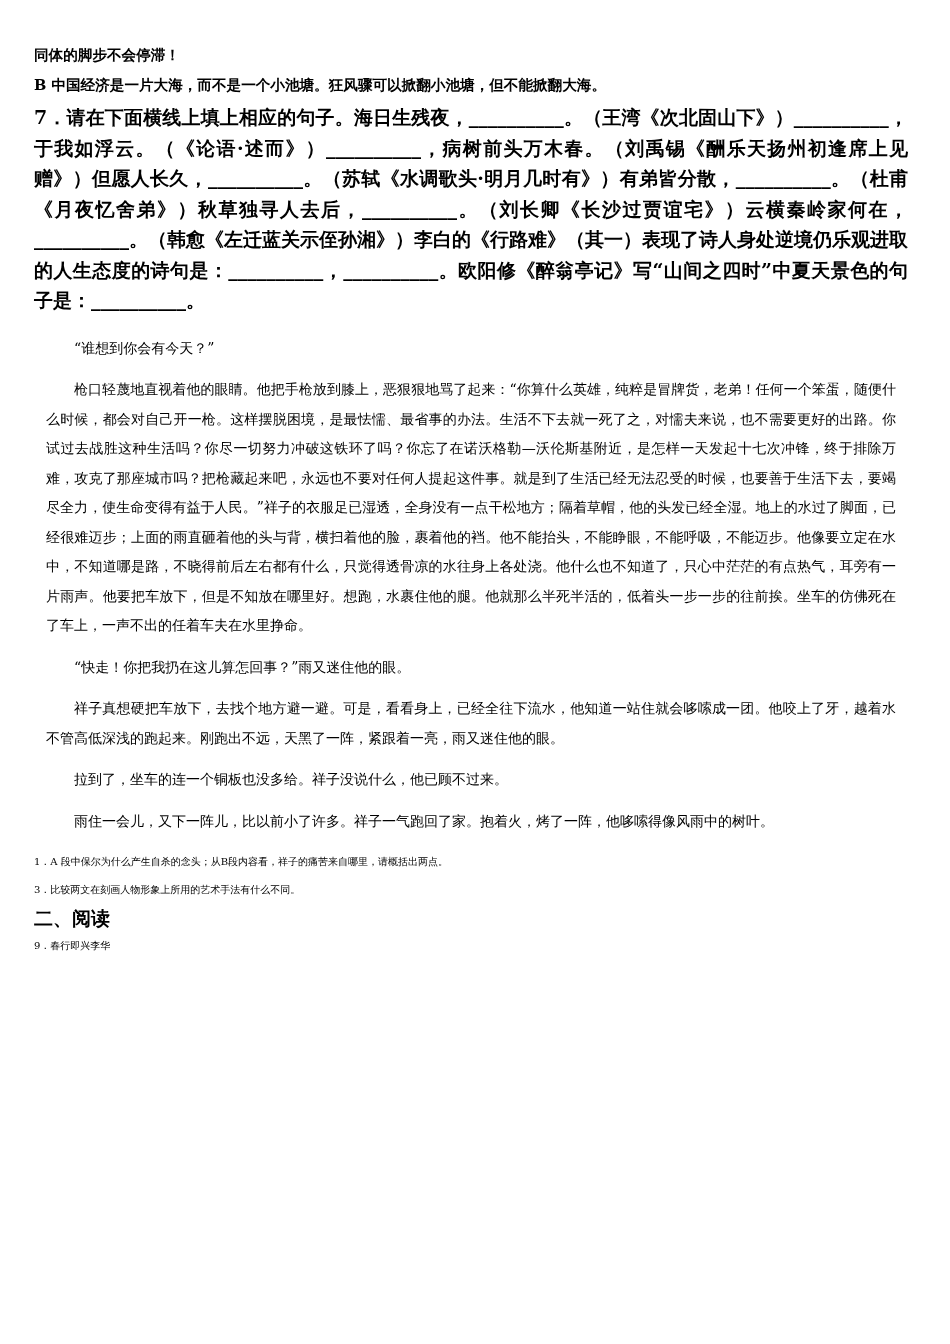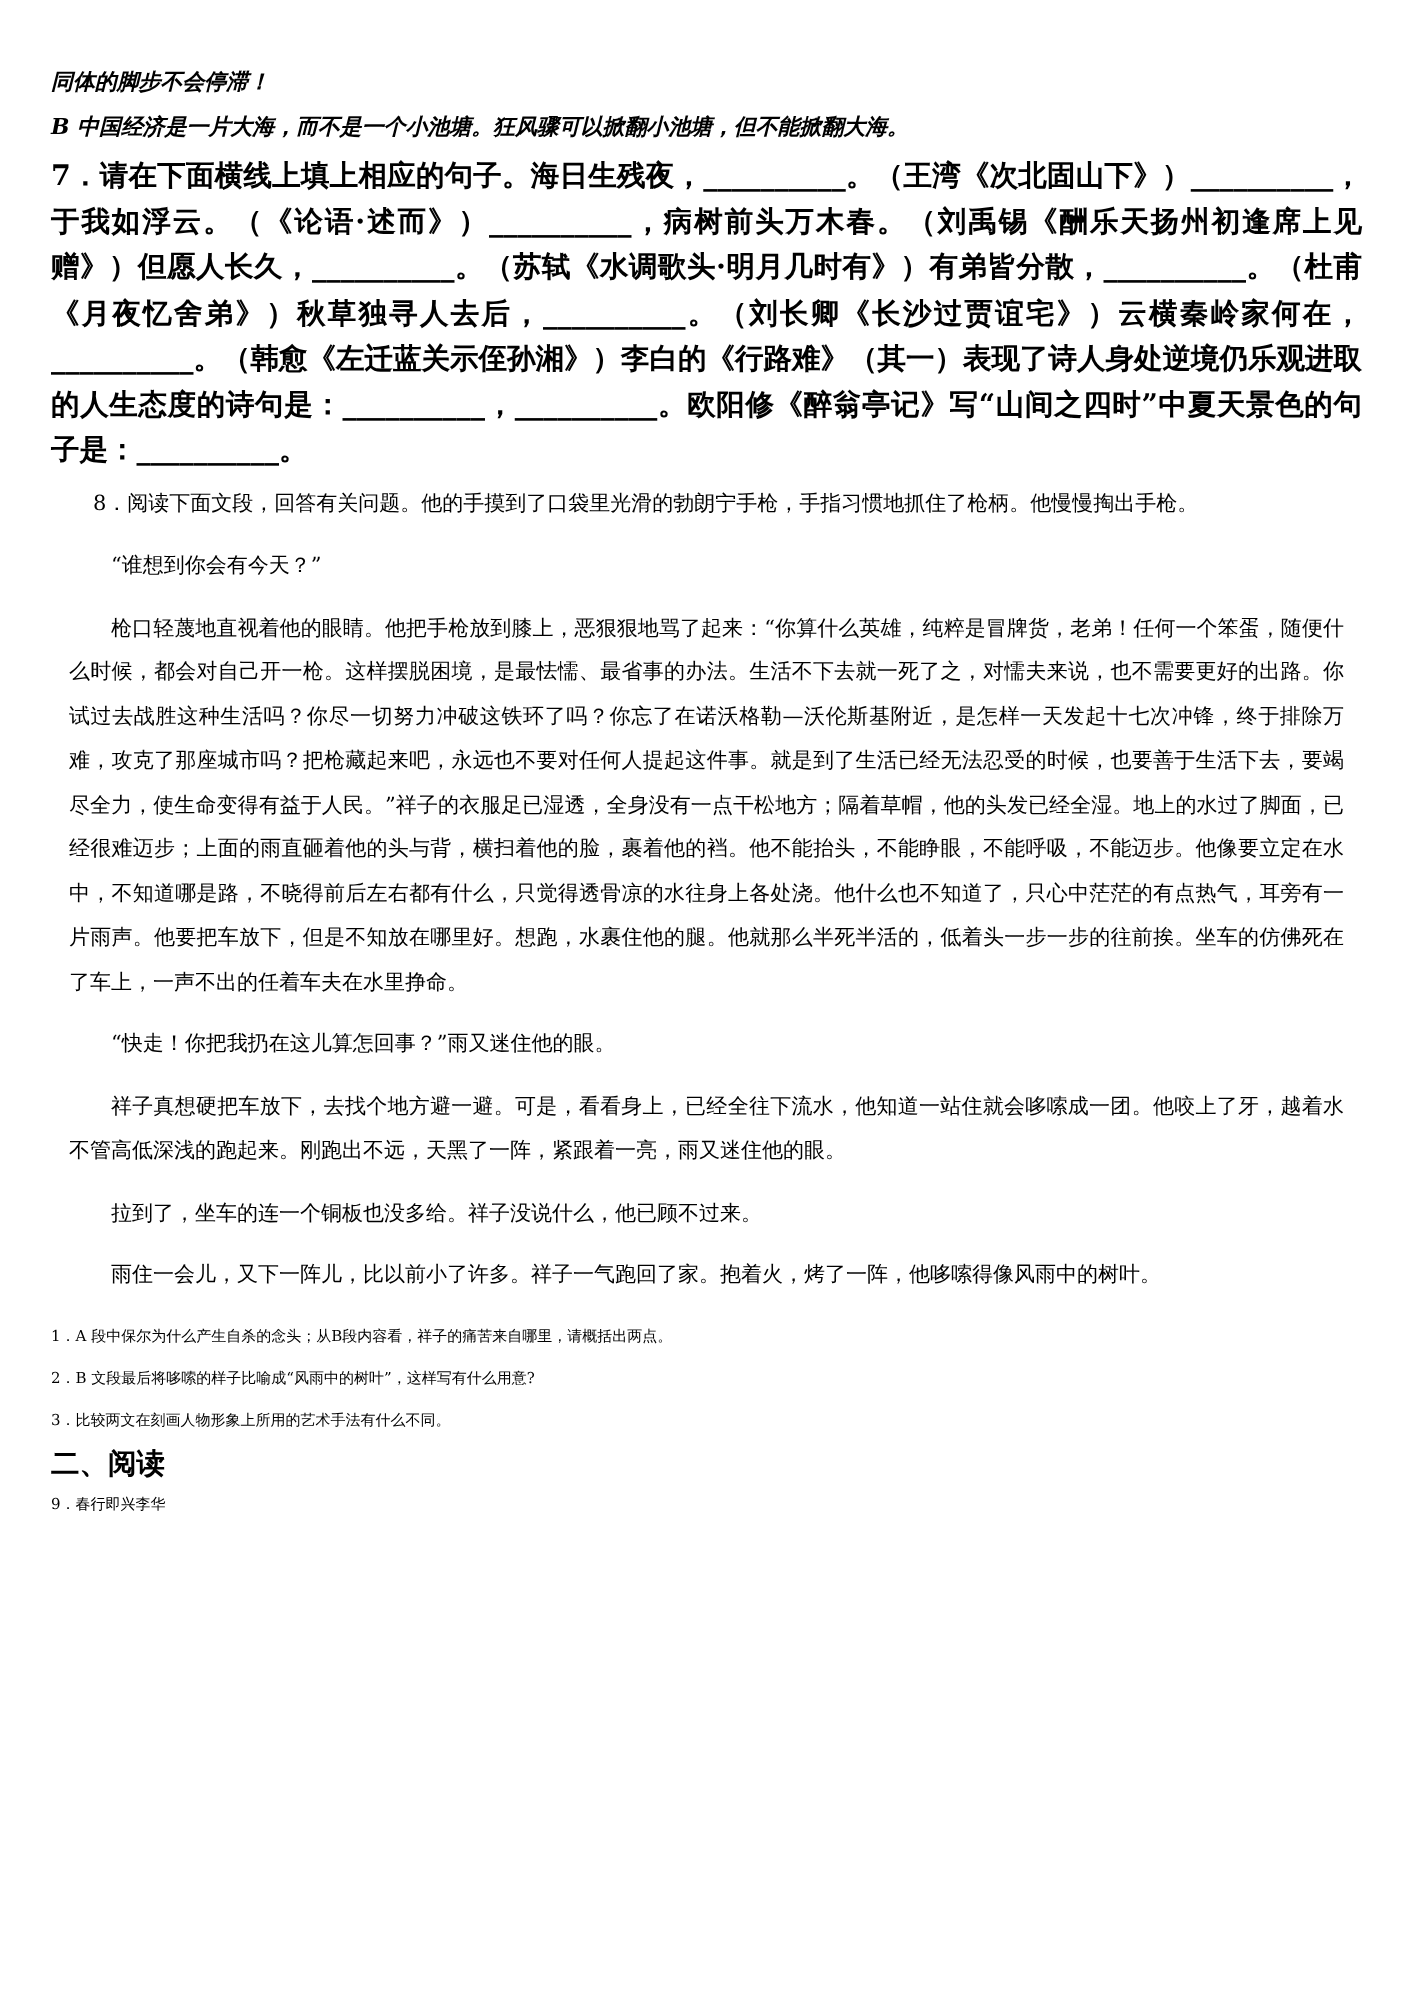--- a/index.html
+++ b/index.html
@@ -17,21 +17,20 @@
     position: relative;
     width: 950px;
     height: 1344px;
     box-sizing: border-box;
     padding: 40px 42px 20px 34px;
   }
   .line {
     font-size: 14.4px;
     line-height: 29px;
     letter-spacing: 0px;
-    font-style: italic;
   }
   
   .heavy {
     font-weight: 700;
     font-size: 14.6px;
     line-height: 30px;
   }
   .q7 {
     font-weight: 700;
     font-size: 19px;
@@ -72,29 +71,27 @@
   <div class="line heavy">B 中国经济是一片大海，而不是一个小池塘。狂风骤可以掀翻小池塘，但不能掀翻大海。</div>
 
   <div class="spacer-xs"></div>
 
   <div class="q7">
     <span>7．</span><span>请在下面横线上填上相应的句子。海日生残夜，__________。（王湾《次北固山下》）__________，于我如浮云。（《论语·述而》）__________，病树前头万木春。（刘禹锡《酬乐天扬州初逢席上见赠》）但愿人长久，__________。（苏轼《水调歌头·明月几时有》）有弟皆分散，__________。（杜甫《月夜忆舍弟》）秋草独寻人去后，__________。（刘长卿《长沙过贾谊宅》）云横秦岭家何在，__________。（韩愈《左迁蓝关示侄孙湘》）李白的《行路难》（其一）表现了诗人身处逆境仍乐观进取的人生态度的诗句是：__________，__________。欧阳修《醉翁亭记》写“山间之四时”中夏天景色的句子是：__________。</span>
   </div>
 
   <div class="spacer-sm"></div>
 
-  <div class="body-text indent2">8．阅读下面文段，回答有关问题。他的手摸到了口袋里光滑的勃朗宁手枪，手指习惯地抓住了枪柄。他慢慢掏出手枪。</div>
 
   <div class="body-text indent2 para">“谁想到你会有今天？”</div>
   <div class="body-text indent2 para">枪口轻蔑地直视着他的眼睛。他把手枪放到膝上，恶狠狠地骂了起来：“你算什么英雄，纯粹是冒牌货，老弟！任何一个笨蛋，随便什么时候，都会对自己开一枪。这样摆脱困境，是最怯懦、最省事的办法。生活不下去就一死了之，对懦夫来说，也不需要更好的出路。你试过去战胜这种生活吗？你尽一切努力冲破这铁环了吗？你忘了在诺沃格勒—沃伦斯基附近，是怎样一天发起十七次冲锋，终于排除万难，攻克了那座城市吗？把枪藏起来吧，永远也不要对任何人提起这件事。就是到了生活已经无法忍受的时候，也要善于生活下去，要竭尽全力，使生命变得有益于人民。”祥子的衣服足已湿透，全身没有一点干松地方；隔着草帽，他的头发已经全湿。地上的水过了脚面，已经很难迈步；上面的雨直砸着他的头与背，横扫着他的脸，裹着他的裆。他不能抬头，不能睁眼，不能呼吸，不能迈步。他像要立定在水中，不知道哪是路，不晓得前后左右都有什么，只觉得透骨凉的水往身上各处浇。他什么也不知道了，只心中茫茫的有点热气，耳旁有一片雨声。他要把车放下，但是不知放在哪里好。想跑，水裹住他的腿。他就那么半死半活的，低着头一步一步的往前挨。坐车的仿佛死在了车上，一声不出的任着车夫在水里挣命。</div>
   <div class="body-text indent2 para">“快走！你把我扔在这儿算怎回事？”雨又迷住他的眼。</div>
   <div class="body-text indent2 para">祥子真想硬把车放下，去找个地方避一避。可是，看看身上，已经全往下流水，他知道一站住就会哆嗦成一团。他咬上了牙，越着水不管高低深浅的跑起来。刚跑出不远，天黑了一阵，紧跟着一亮，雨又迷住他的眼。</div>
   <div class="body-text indent2 para">拉到了，坐车的连一个铜板也没多给。祥子没说什么，他已顾不过来。</div>
   <div class="body-text indent2 para">雨住一会儿，又下一阵儿，比以前小了许多。祥子一气跑回了家。抱着火，烤了一阵，他哆嗦得像风雨中的树叶。</div>
 
   <div class="q-list">1．A 段中保尔为什么产生自杀的念头；从B段内容看，祥子的痛苦来自哪里，请概括出两点。</div>
-  <div class="q-list">2．B 文段最后将哆嗦的样子比喻成“风雨中的树叶”，这样写有什么用意?</div>
   <div class="q-list">3．比较两文在刻画人物形象上所用的艺术手法有什么不同。</div>
 
   <div class="section-head">二、阅读</div>
   <div class="q-list">9．春行即兴李华</div>
 
 </div>
 
 </body></html>

